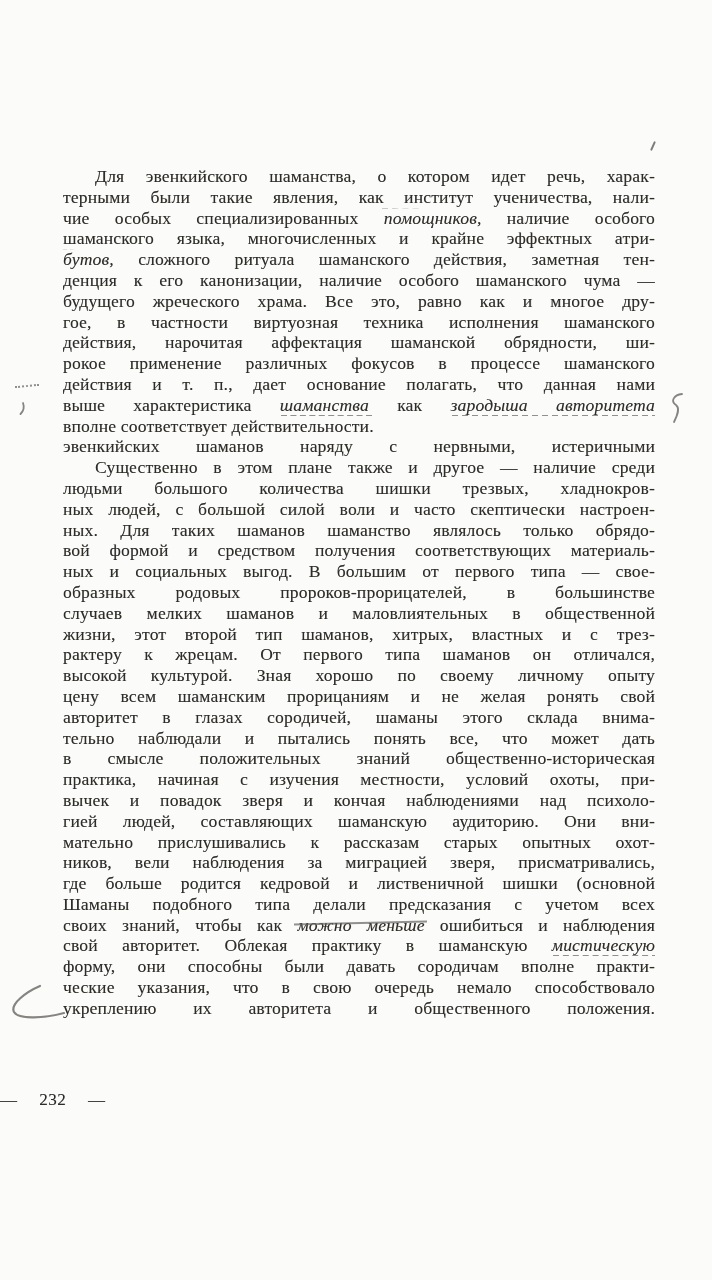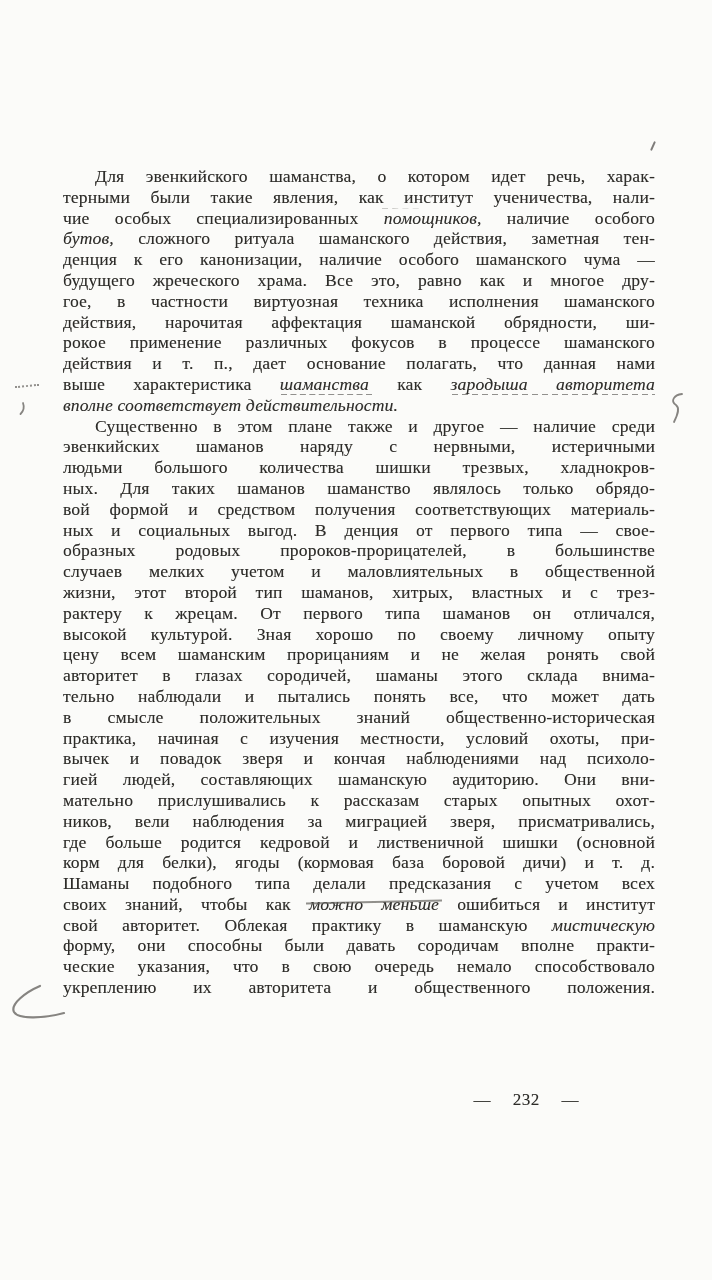--- a/index.html
+++ b/index.html
@@ -25,21 +25,21 @@
     height:20.8px;
     overflow:hidden;
     color:#2d2c29;
     text-align:justify;
     text-align-last:justify;
     letter-spacing:0.2px;
     text-shadow:0.3px 0.3px 0 rgba(45,44,41,0.35);
     white-space:normal;
   }
   .line.indent { text-indent:32px; }
-  .line.no-just { text-align:center; text-align-last:left;font-style:italic; }
+  .line.no-just { text-align:center; text-align-last:left; }
 
   
   .m-under, .m-over, .m-strike { position:relative;font-style:italic; }
   .m-under::after {
     content:""; position:absolute; left:1px; right:-3px; bottom:-2px;
     border-bottom:2px dashed rgba(110,108,104,0.75);
   }
   .m-over::after {
     content:""; position:absolute; left:-2px; right:2px; top:-2px;
     border-top:2px dashed rgba(110,108,104,0.7);
@@ -47,21 +47,21 @@
   }
   .m-strike::after {
     content:""; position:absolute; left:-3px; right:-3px; top:7px;
     border-top:2.2px solid rgba(100,98,94,0.7);
     transform:rotate(-1.2deg);
   }
 
   .page-number {
     position:absolute;
     left:0; top:1090px; width:579px;
-    text-align:right;
+    text-align:left;
     font-size:17px;
     color:#2d2c29;
     word-spacing:17px;
     letter-spacing:0.5px;
     text-shadow:0.3px 0.3px 0 rgba(45,44,41,0.35);
   }
 
   
   .pencil { position:absolute; pointer-events:none; }
   .mark-top-right {
@@ -100,53 +100,54 @@
   <div class="pencil check-left">
     <svg width="64" height="46" viewBox="0 0 64 46">
         <path d="M36,6 C22,12 6,24 10,32 C14,39 38,39 60,33" stroke-width="2.2"></path>
       </svg>
   </div>
 
   <div class="text-block">
       <div class="line indent"><span>Для эвенкийского шаманства, о котором идет речь, харак-</span></div>
       <div class="line"><span>терными были такие явления, как институт ученичества, нали-</span></div>
       <div class="line"><span>чие особых специализированных </span><span class="m-over">помощников,</span><span> наличие особого</span></div>
+      <div class="line"><span>шаманского языка, многочисленных и крайне эффектных атри-</span></div>
       <div class="line"><span class="m-over">бутов,</span><span> сложного ритуала шаманского действия, заметная тен-</span></div>
       <div class="line"><span>денция к его канонизации, наличие особого шаманского чума —</span></div>
       <div class="line"><span>будущего жреческого храма. Все это, равно как и многое дру-</span></div>
       <div class="line"><span>гое, в частности виртуозная техника исполнения шаманского</span></div>
       <div class="line"><span>действия, нарочитая аффектация шаманской обрядности, ши-</span></div>
       <div class="line"><span>рокое применение различных фокусов в процессе шаманского</span></div>
       <div class="line"><span>действия и т. п., дает основание полагать, что данная нами</span></div>
       <div class="line"><span>выше характеристика </span><span class="m-under">шаманства</span><span> как </span><span class="m-under">зародыша авторитета</span></div>
       <div class="line no-just"><span>вполне соответствует действительности.</span></div>
+      <div class="line"><span>эвенкийских шаманов наряду с нервными, истеричными</span></div>
       <div class="line indent"><span>Существенно в этом плане также и другое — наличие среди</span></div>
-      <div class="line"><span>эвенкийских шаманов наряду с нервными, истеричными</span></div>
       <div class="line"><span>людьми большого количества шишки трезвых, хладнокров-</span></div>
+      <div class="line"><span>ных людей, с большой силой воли и часто скептически настроен-</span></div>
       <div class="line"><span>ных. Для таких шаманов шаманство являлось только обрядо-</span></div>
       <div class="line"><span>вой формой и средством получения соответствующих материаль-</span></div>
-      <div class="line"><span>ных и социальных выгод. В денция от первого типа — свое-</span></div>
+      <div class="line"><span>ных и социальных выгод. В большим от первого типа — свое-</span></div>
       <div class="line"><span>образных родовых пророков-прорицателей, в большинстве</span></div>
-      <div class="line"><span>случаев мелких учетом и маловлиятельных в общественной</span></div>
+      <div class="line"><span>случаев мелких шаманов и маловлиятельных в общественной</span></div>
       <div class="line"><span>жизни, этот второй тип шаманов, хитрых, властных и с трез-</span></div>
       <div class="line"><span>рактеру к жрецам. От первого типа шаманов он отличался,</span></div>
       <div class="line"><span>высокой культурой. Зная хорошо по своему личному опыту</span></div>
       <div class="line"><span>цену всем шаманским прорицаниям и не желая ронять свой</span></div>
       <div class="line"><span>авторитет в глазах сородичей, шаманы этого склада внима-</span></div>
       <div class="line"><span>тельно наблюдали и пытались понять все, что может дать</span></div>
       <div class="line"><span>в смысле положительных знаний общественно-историческая</span></div>
       <div class="line"><span>практика, начиная с изучения местности, условий охоты, при-</span></div>
       <div class="line"><span>вычек и повадок зверя и кончая наблюдениями над психоло-</span></div>
       <div class="line"><span>гией людей, составляющих шаманскую аудиторию. Они вни-</span></div>
       <div class="line"><span>мательно прислушивались к рассказам старых опытных охот-</span></div>
       <div class="line"><span>ников, вели наблюдения за миграцией зверя, присматривались,</span></div>
       <div class="line"><span>где больше родится кедровой и лиственичной шишки (основной</span></div>
-      <div class="line"><span>корм для белки), ягоды (кормовая база боровой дичи) и т. д.</span></div>
       <div class="line"><span>Шаманы подобного типа делали предсказания с учетом всех</span></div>
-      <div class="line"><span>своих знаний, чтобы как </span><span class="m-strike">можно меньше</span><span> ошибиться и институт</span></div>
+      <div class="line"><span>своих знаний, чтобы как </span><span class="m-strike">можно меньше</span><span> ошибиться и наблюдения</span></div>
       <div class="line"><span>свой авторитет. Облекая практику в шаманскую </span><span class="m-under">мистическую</span></div>
       <div class="line"><span>форму, они способны были давать сородичам вполне практи-</span></div>
       <div class="line"><span>ческие указания, что в свою очередь немало способствовало</span></div>
       <div class="line"><span>укреплению их авторитета и общественного положения.</span></div>
     </div>
 
   <div class="page-number">— 232 —</div>
 
 </div>
 

